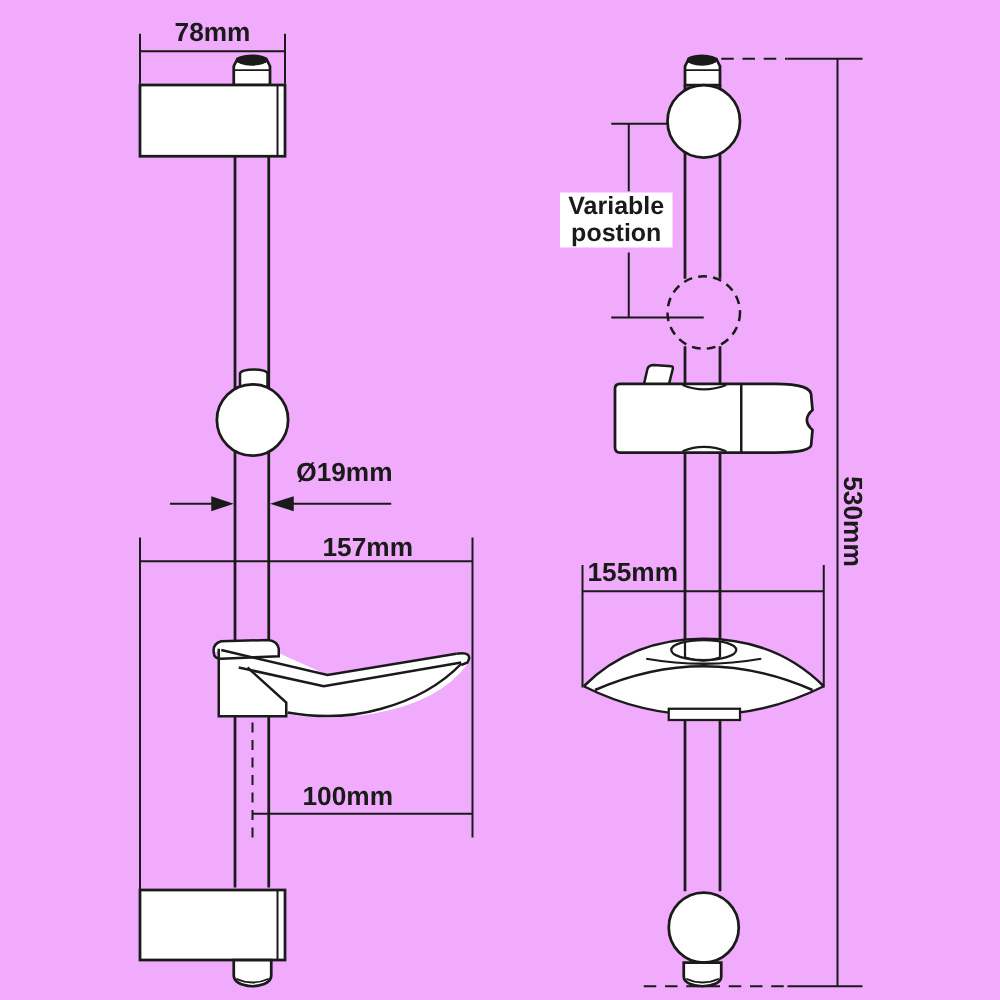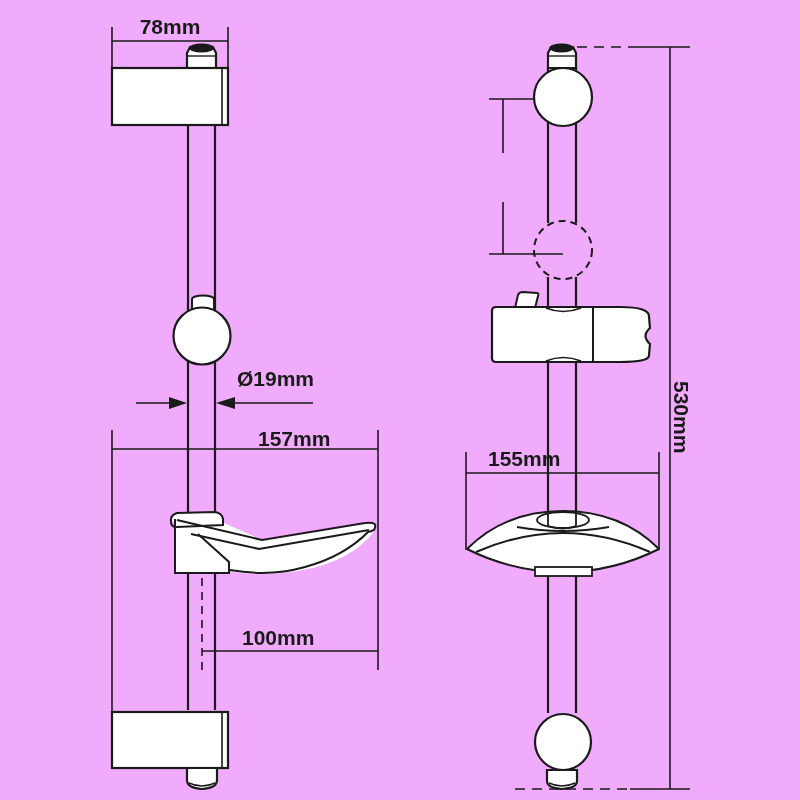--- a/index.html
+++ b/index.html
@@ -132,18 +132,22 @@
   </svg>
 
   <div class="lbl center" style="left:112px;top:16px;width:116px;">78mm</div>
 
   <div class="lbl" style="left:237px;top:368px;">Ø19mm</div>
 
   <div class="lbl" style="left:258px;top:428px;">157mm</div>
 
   <div class="lbl" style="left:242px;top:627px;">100mm</div>
 
+  <div class="annot" style="left:448px;top:154px;width:90px;">
+    <div>Variable</div>
+    <div>postion</div>
+  </div>
 
-  <div class="lbl" style="left:488px;top:448px;">155mm</div>
+  <div class="lbl" style="left:470px;top:448px;">155mm</div>
 
   <div class="lbl rot90" style="left:692px;top:381px;">530mm</div>
 
 </div>
 
 </body></html>

